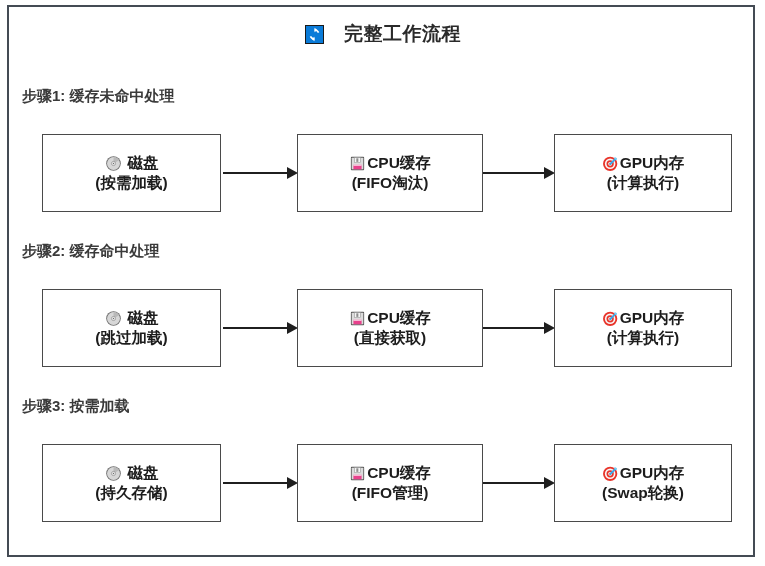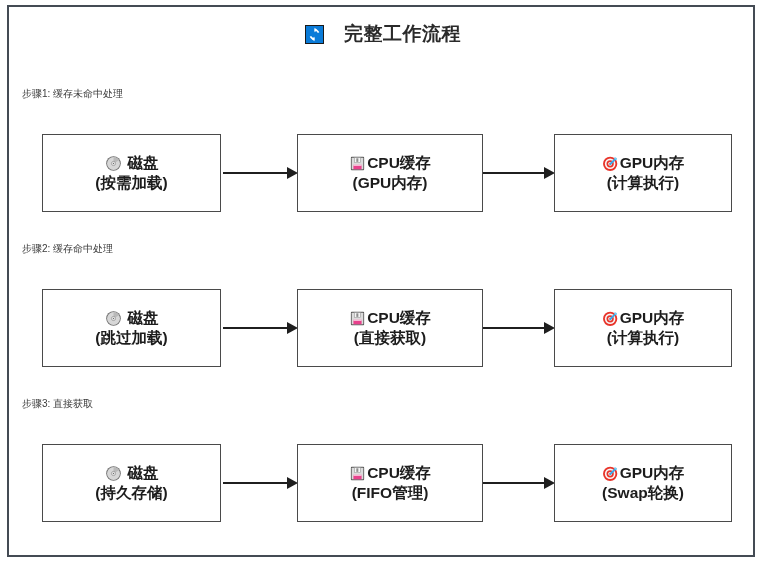--- a/index.html
+++ b/index.html
@@ -70,22 +70,22 @@
     width: 748px;
   }
   .step-1 { top: 80px; }
   .step-2 { top: 235px; }
   .step-3 { top: 390px; }
 
   .step-heading {
     position: absolute;
     left: 13px;
     top: 0;
-    font-size: 10px;
-    font-weight: normal;
+    font-size: 15px;
+    font-weight: bold;
     color: #3a3a3a;
     white-space: nowrap;
   }
 
   .flow-row {
     position: absolute;
     left: 0;
     top: 47px;
     width: 748px;
     height: 80px;
@@ -201,21 +201,21 @@
             <svg class="node-icon" width="17" height="17" viewBox="0 0 20 20" aria-hidden="true">
               <rect x="2.2" y="2.2" width="15.6" height="15.6" rx="1" fill="#585858"></rect>
               <rect x="3.2" y="3.2" width="13.6" height="13.6" rx="0.6" fill="#dcdcdc"></rect>
               <rect x="6.6" y="3.2" width="6.8" height="5.6" fill="#f5f5f5" stroke="#9a9a9a" stroke-width="0.7"></rect>
               <rect x="8.6" y="3.9" width="2.4" height="4.2" fill="#8d8d8d"></rect>
               <rect x="5.2" y="11.4" width="9.6" height="5.4" fill="#e8418c"></rect>
               <rect x="5.2" y="11.4" width="9.6" height="1.1" fill="#ffffff"></rect>
             </svg>
             <span>CPU缓存</span>
           </div>
-          <div class="node-line node-line-2">(GPU内存)</div>
+          <div class="node-line node-line-2">(FIFO淘汰)</div>
         </div>
 
         <div class="arrow arrow-2">
           <span class="shaft"></span>
           <span class="head"></span>
         </div>
 
         <div class="node pos-3">
           <div class="node-line node-line-1">
             <svg class="node-icon" width="17" height="17" viewBox="0 0 20 20" aria-hidden="true">
@@ -291,21 +291,21 @@
             </svg>
             <span>GPU内存</span>
           </div>
           <div class="node-line node-line-2">(计算执行)</div>
         </div>
 
       </div>
     </div>
 
     <div class="step step-3">
-      <div class="step-heading">步骤3: 直接获取</div>
+      <div class="step-heading">步骤3: 按需加载</div>
       <div class="flow-row">
 
         <div class="node pos-1">
           <div class="node-line node-line-1">
             <svg class="node-icon" width="17" height="17" viewBox="0 0 20 20" aria-hidden="true">
               <circle cx="10" cy="10" r="8.6" fill="#6d6d6d"></circle>
               <circle cx="10" cy="10" r="7.6" fill="#d7d7d7"></circle>
               <path d="M10 2.4a7.6 7.6 0 0 1 6.6 3.8L10 10z" fill="#b9b9b9"></path>
               <circle cx="10" cy="10" r="2.4" fill="#f4f4f4" stroke="#8a8a8a" stroke-width="0.8"></circle>
               <circle cx="10" cy="10" r="0.9" fill="#6d6d6d"></circle>

